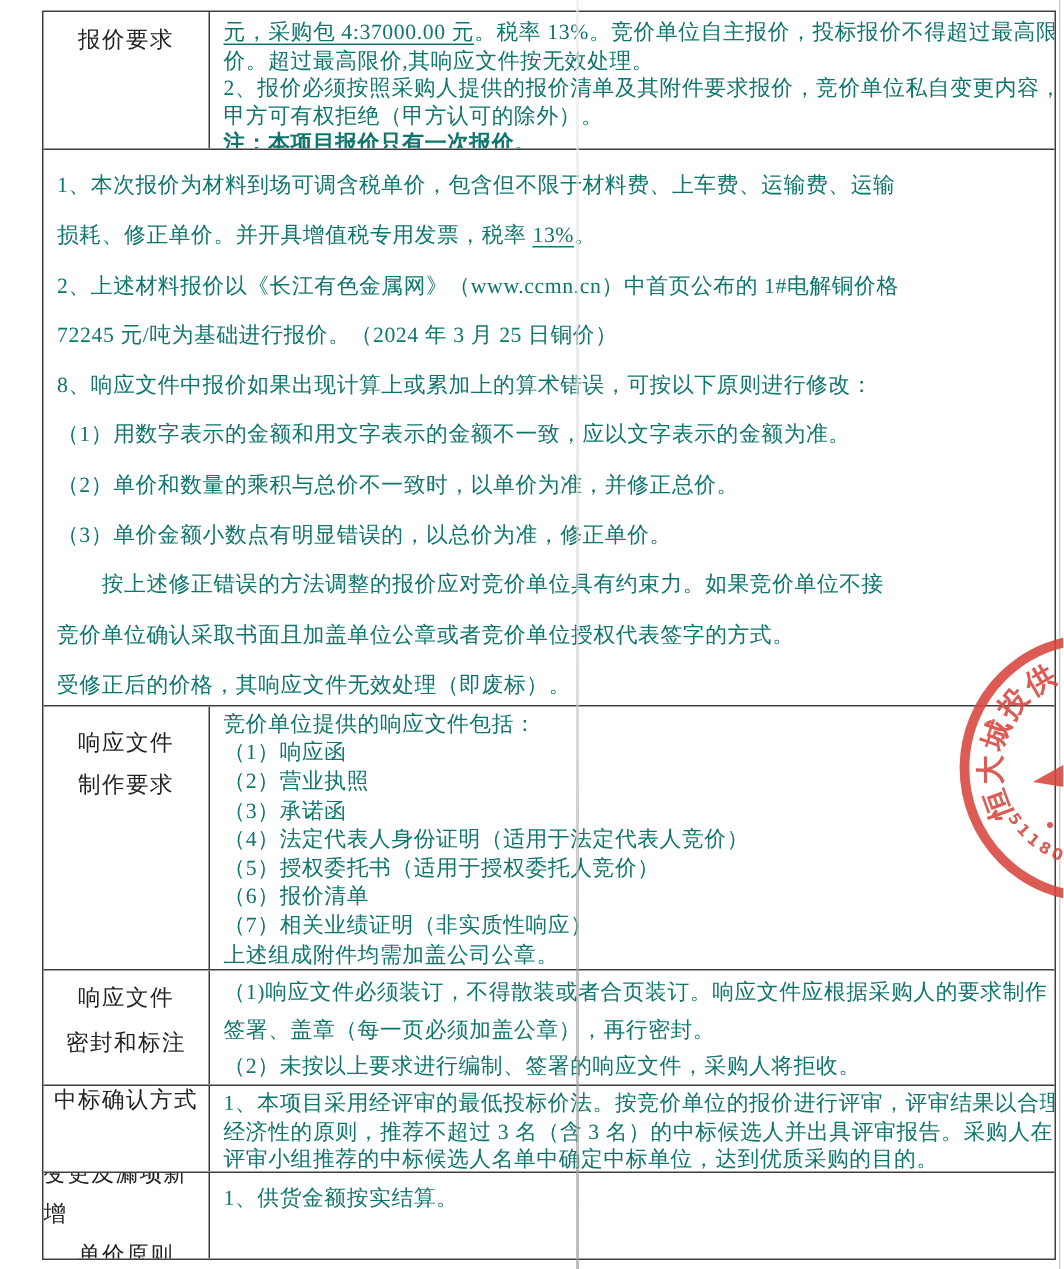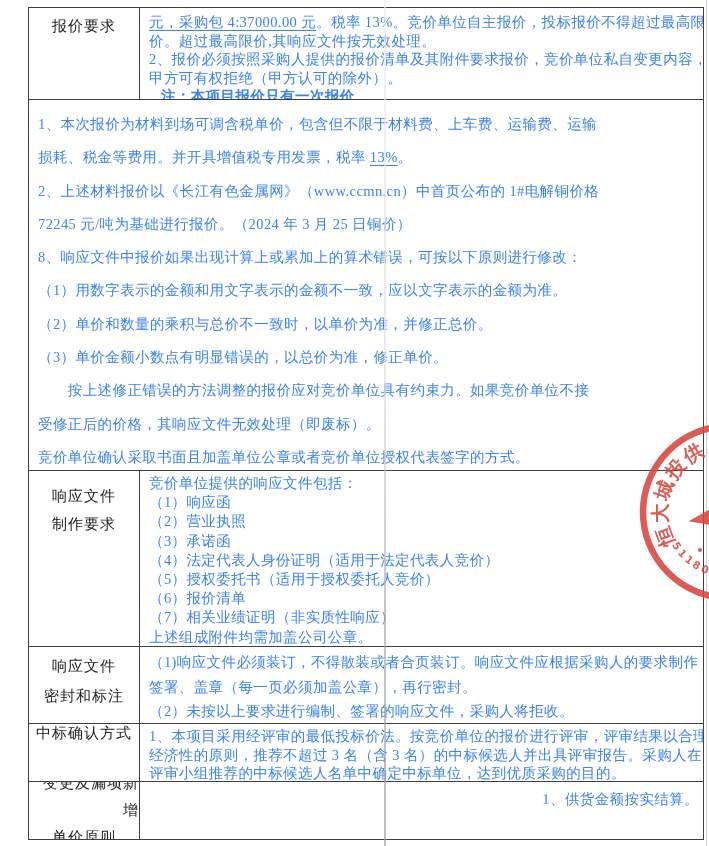--- a/index.html
+++ b/index.html
@@ -9,45 +9,45 @@
     font-family:"Liberation Serif","DejaVu Serif",serif;
     color:#2b2b2b;
   }
   .doc-table{
     position:absolute;left:28px;top:7px;width:674px;
     border:1px solid #3f3f3f;
     background:transparent;
     font-family:Liberation Serif, serif;
   }
   .row{display:flex;border-bottom:1px solid #3f3f3f;overflow:hidden;}
-  .row:last-child{border-bottom:none;text-align:right;}
+  .row:last-child{border-bottom:none;}
   .r0{height:91px}.r1{height:370px}.r2{height:175px}.r3{height:76px}.r4{height:57px}.r5{height:57px}
   .lc{
     flex:0 0 110px;width:110px;border-right:1px solid #3f3f3f;
     display:flex;flex-direction:column;align-items:center;
     font-size:15px;letter-spacing:1px;color:#222;
   }
   .lc0{padding-top:9px}
   .lc1{padding-top:9px}
   .lc2{padding-top:11px;line-height:28px}
   .lc3{padding-top:4px;line-height:30px}
   .lc4{justify-content:flex-start}
   .lc5{justify-content:center;line-height:27px}
   .cc{
     flex:1;padding-left:9px;padding-right:4px;font-size:14.5px;
-    letter-spacing:0.4px;white-space:nowrap;overflow:hidden;color:#3b82f6;
+    letter-spacing:0.4px;white-space:nowrap;overflow:hidden;color:#0f766e;
   }
   .cc0{padding-top:5px;line-height:18.5px}
   .cc1{padding-top:8px;line-height:33.3px}
   .cc2{padding-top:3px;line-height:19.2px}
   .cc3{padding-top:3px;line-height:24.5px}
   .cc4{padding-top:3px;line-height:18.5px}
   .cc5{padding-top:8px;line-height:18px}
   .u{text-decoration:underline;text-underline-offset:3px;}
-  .b{font-weight:bold;margin-left:12px;}
+  .b{font-weight:bold;}
   .fold-line{
     position:absolute;left:384px;top:0;width:2px;height:846px;
     background:linear-gradient(to bottom,#ececec 0%,#dcdcdc 45%,#a8a8a8 72%,#9c9c9c 100%);
     opacity:.65;pointer-events:none;
   }
   .scan-edge{
     position:absolute;right:2px;top:0;width:1px;height:846px;
     background:#c7c7c7;opacity:.8;pointer-events:none;
   }
   .stamp-svg{position:absolute;left:0;top:0;width:709px;height:846px;pointer-events:none;opacity:.88;}
@@ -66,30 +66,30 @@
       <div>价。超过最高限价,其响应文件按无效处理。</div>
       <div>2、报价必须按照采购人提供的报价清单及其附件要求报价，竞价单位私自变更内容，</div>
       <div>甲方可有权拒绝（甲方认可的除外）。</div>
       <div class="b">注：本项目报价只有一次报价。</div>
     </div>
   </div>
 
   <div class="row r1">
     <div class="cc cc1">
       <div>1、本次报价为材料到场可调含税单价，包含但不限于材料费、上车费、运输费、运输</div>
-      <div><span>损耗、税金等费用。并开具增值税专用发票，税率 </span><span class="u">13%</span><span>。</span></div>
+      <div><span>损耗、修正单价。并开具增值税专用发票，税率 </span><span class="u">13%</span><span>。</span></div>
       <div>2、上述材料报价以《长江有色金属网》（www.ccmn.cn）中首页公布的 1#电解铜价格</div>
       <div>72245 元/吨为基础进行报价。（2024 年 3 月 25 日铜价）</div>
       <div>8、响应文件中报价如果出现计算上或累加上的算术错误，可按以下原则进行修改：</div>
       <div>（1）用数字表示的金额和用文字表示的金额不一致，应以文字表示的金额为准。</div>
       <div>（2）单价和数量的乘积与总价不一致时，以单价为准，并修正总价。</div>
       <div>（3）单价金额小数点有明显错误的，以总价为准，修正单价。</div>
       <div>　　按上述修正错误的方法调整的报价应对竞价单位具有约束力。如果竞价单位不接</div>
+      <div>竞价单位确认采取书面且加盖单位公章或者竞价单位授权代表签字的方式。</div>
       <div>受修正后的价格，其响应文件无效处理（即废标）。</div>
-      <div>竞价单位确认采取书面且加盖单位公章或者竞价单位授权代表签字的方式。</div>
     </div>
   </div>
 
   <div class="row r2">
     <div class="lc lc2">
       <div>响应文件</div>
       <div>制作要求</div>
     </div>
     <div class="cc cc2">
       <div>竞价单位提供的响应文件包括：</div>

